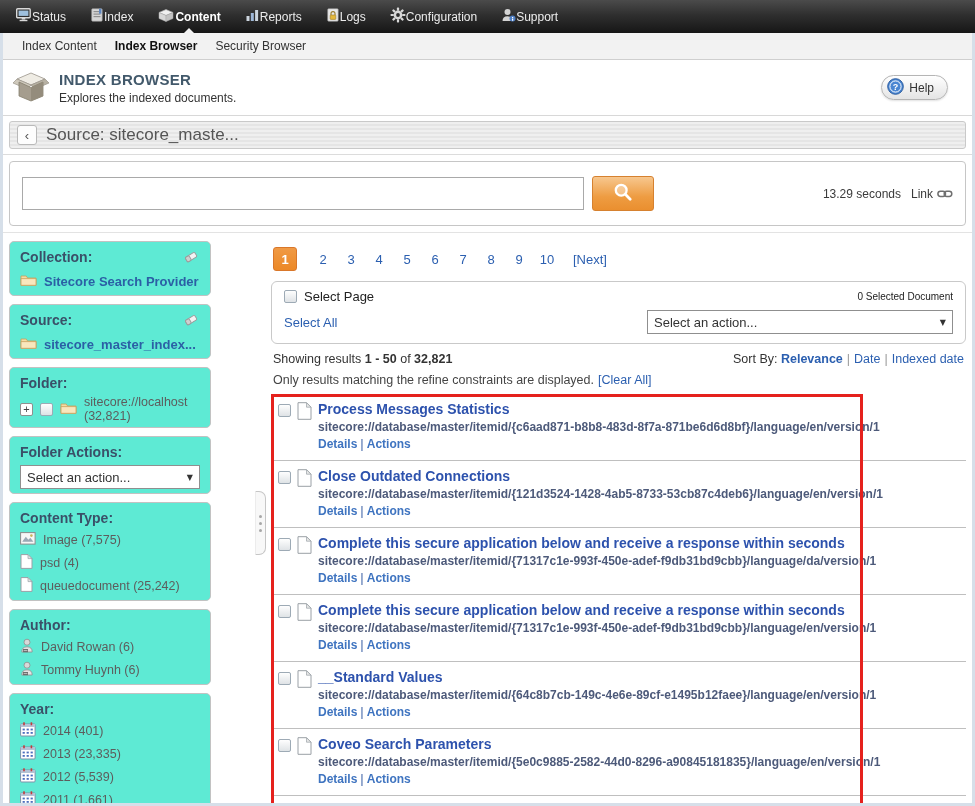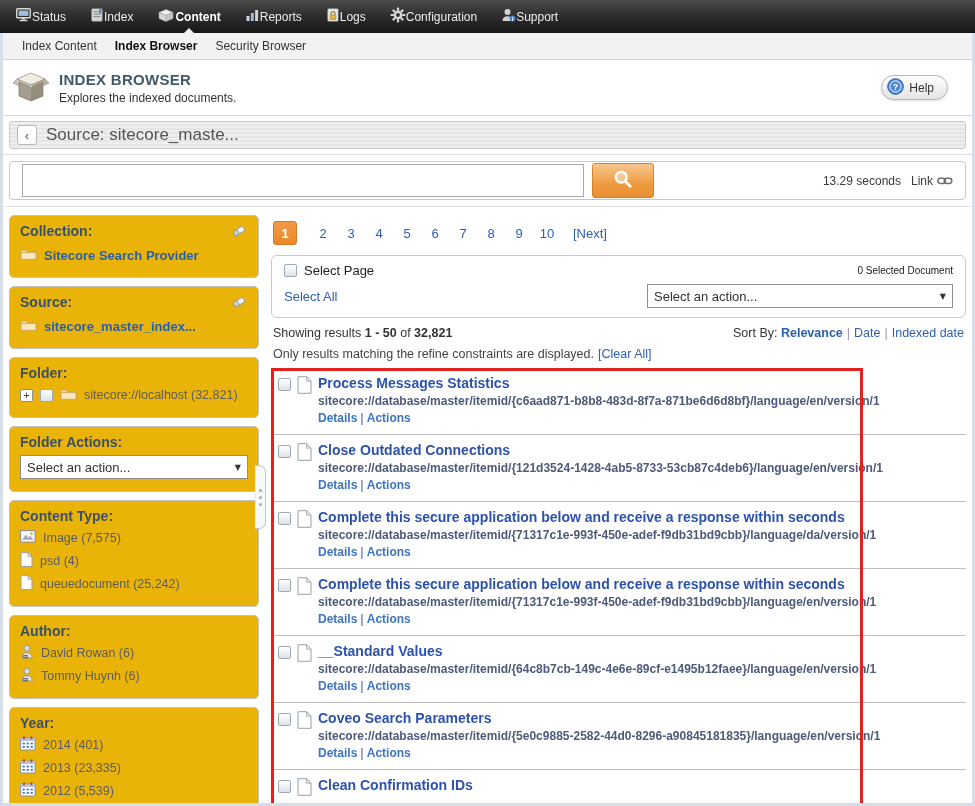--- a/index.html
+++ b/index.html
@@ -24,33 +24,33 @@
   .pgtitle { font-size:15px; font-weight:bold; color:#42596b; letter-spacing:.3px; }
   .pgsub { font-size:12px; color:#333; margin-top:3px; }
   .help-btn { margin-left:auto; margin-right:14px; display:flex; align-items:center; gap:5px; height:25px; padding:0 13px 0 5px; border:1px solid #b5b5b5; border-radius:13px; background:linear-gradient(#ffffff,#e4e4e4); font-size:12px; color:#333; cursor:pointer; box-shadow:0 1px 2px rgba(0,0,0,.12); }
 
   .source-wrap { padding:5px 6px; border-bottom:1px solid #dcdcdc; }
   .source-strip { height:28px; border:1px solid #c9c9c9; border-radius:3px; background:repeating-linear-gradient(180deg,#efefef 0 2px,#e5e5e5 2px 4px); display:flex; align-items:center; padding:0 7px; }
   .collapse-btn { width:20px; height:20px; background:#fdfdfd; border:1px solid #b9b9b9; border-radius:3px; display:grid; place-items:center; font-size:13px; color:#555; cursor:pointer; line-height:1; }
   .source-label { margin-left:9px; font-size:17px; color:#555; }
 
   .search-wrap { padding:6px; border-bottom:1px solid #e3e3e3; }
-  .search-panel { border:1px solid #c6c6c6; border-radius:4px; padding:1px 12px; display:flex; align-items:center; }
+  .search-panel { border:1px solid #c6c6c6; border-radius:4px; padding:14px 12px; display:flex; align-items:center; }
   .search-input { width:562px; height:33px; border:1px solid #a9a9a9; font-size:14px; padding:0 8px; font-family:inherit; }
   .search-btn { width:62px; height:35px; margin-left:8px; background:linear-gradient(#f7c78e,#ee9c42 60%,#ea8f2f); border:1px solid #d6812f; border-radius:3px; display:grid; place-items:center; cursor:pointer; }
   .search-info { margin-left:auto; display:flex; align-items:center; font-size:12px; color:#3a3a3a; }
   .search-time { margin-right:10px; }
   .link-label { cursor:pointer; }
   .chain { margin-left:4px; display:flex; align-items:center; cursor:pointer; }
 
   
   .content { flex:1; display:flex; padding:8px 6px 0 6px; position:relative; overflow:hidden; }
 
   .sidebar { width:250px; flex:none; }
-  .sbox { width:250px; border:1px solid #c2c2c2; border-radius:5px; background:#eab308; margin-bottom:8px; padding:6px 10px 12px 10px; }
+  .sbox { width:202px; border:1px solid #c2c2c2; border-radius:5px; background:#5eead4; margin-bottom:8px; padding:6px 10px 4px 10px; }
   .sbox-head { display:flex; justify-content:space-between; align-items:flex-start; }
   .shead { font-size:14px; font-weight:bold; color:#3a5068; line-height:18px; }
   .eraser { cursor:pointer; margin-top:1px; }
   .sitem { margin-top:3px; display:flex; align-items:center; gap:7px; min-height:20px; }
   .slink { font-size:13px; font-weight:bold; color:#2b5fa5; cursor:pointer; text-decoration:none; }
   .sgray { font-size:12.5px; color:#5d5d5d; }
   .expander { width:13px; height:13px; border:1px solid #8f8f8f; background:#fff; border-radius:2px; font-size:11px; line-height:11px; text-align:center; color:#444; cursor:pointer; flex:none; }
   .cbx { width:13px; height:13px; border:1px solid #9daab5; border-radius:2px; background:linear-gradient(#fefefe,#dfe3e6); flex:none; cursor:pointer; }
   .selectbox { margin-top:4px; height:24px; border:1px solid #8f8f8f; background:#fff; display:flex; align-items:center; justify-content:space-between; padding:0 6px; font-size:13px; color:#333; cursor:pointer; }
   .selarrow { font-size:8px; color:#333; font-family:"DejaVu Sans",sans-serif; }

